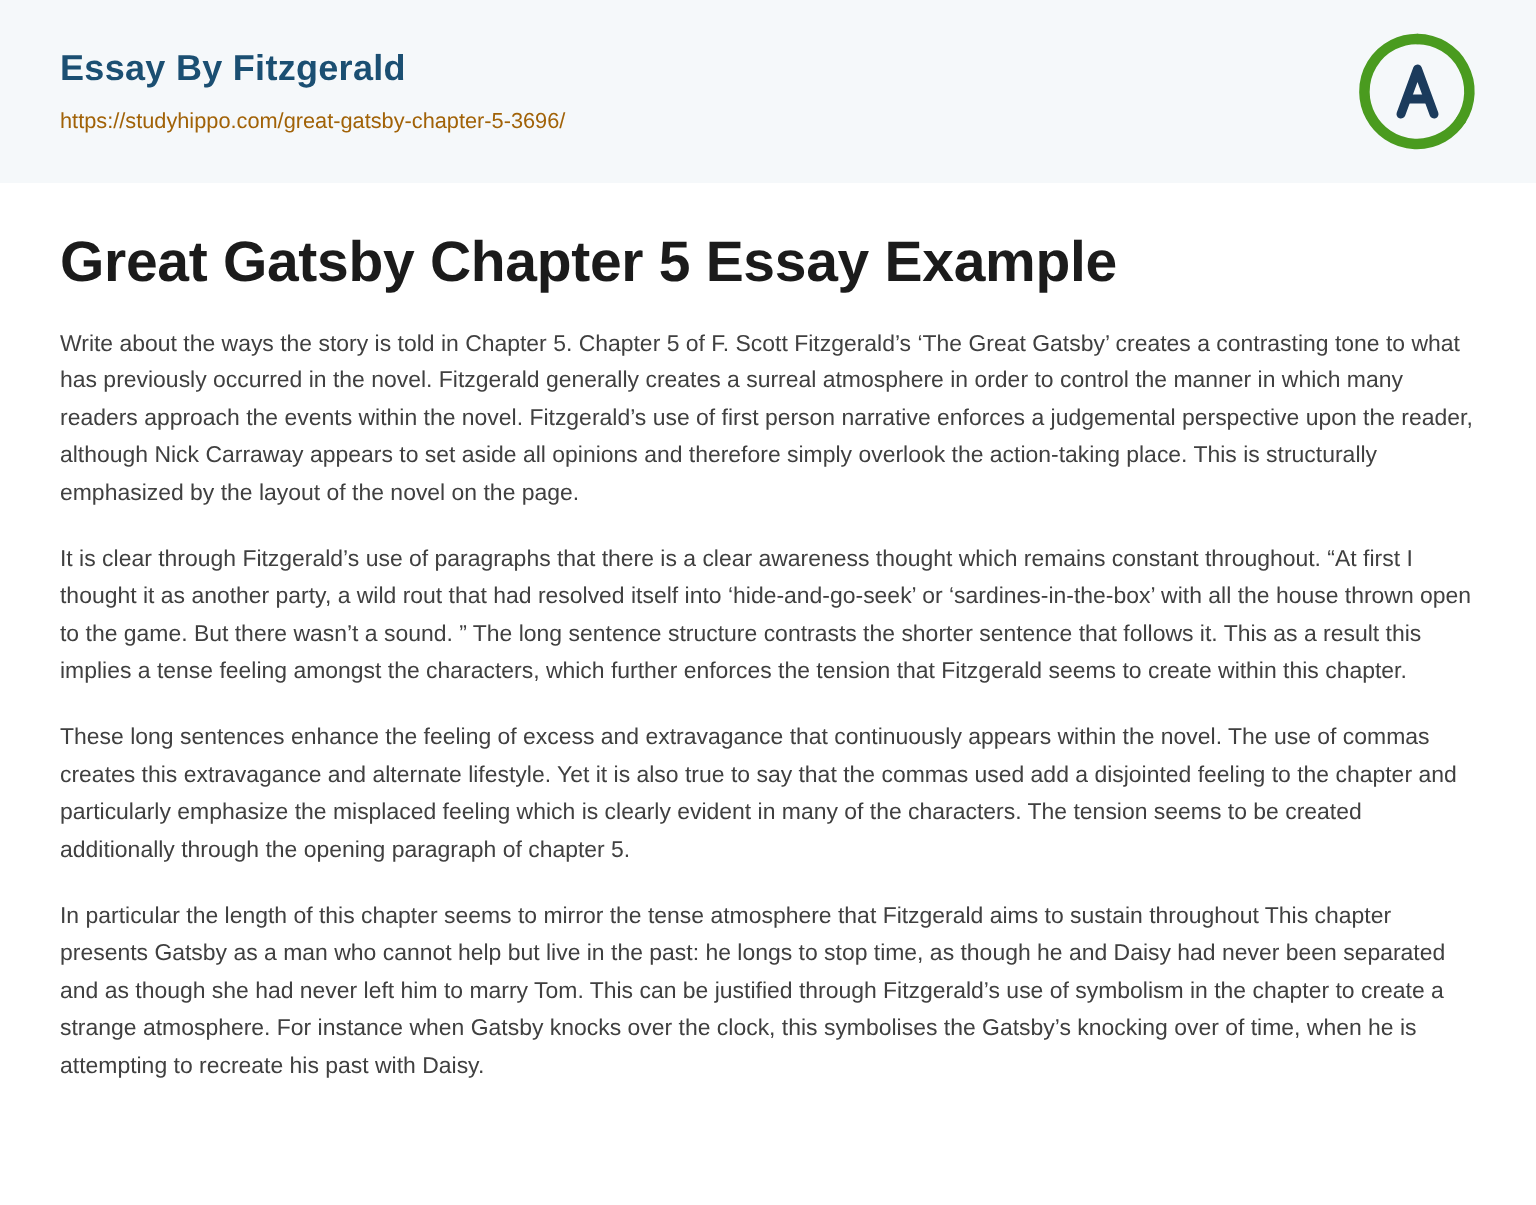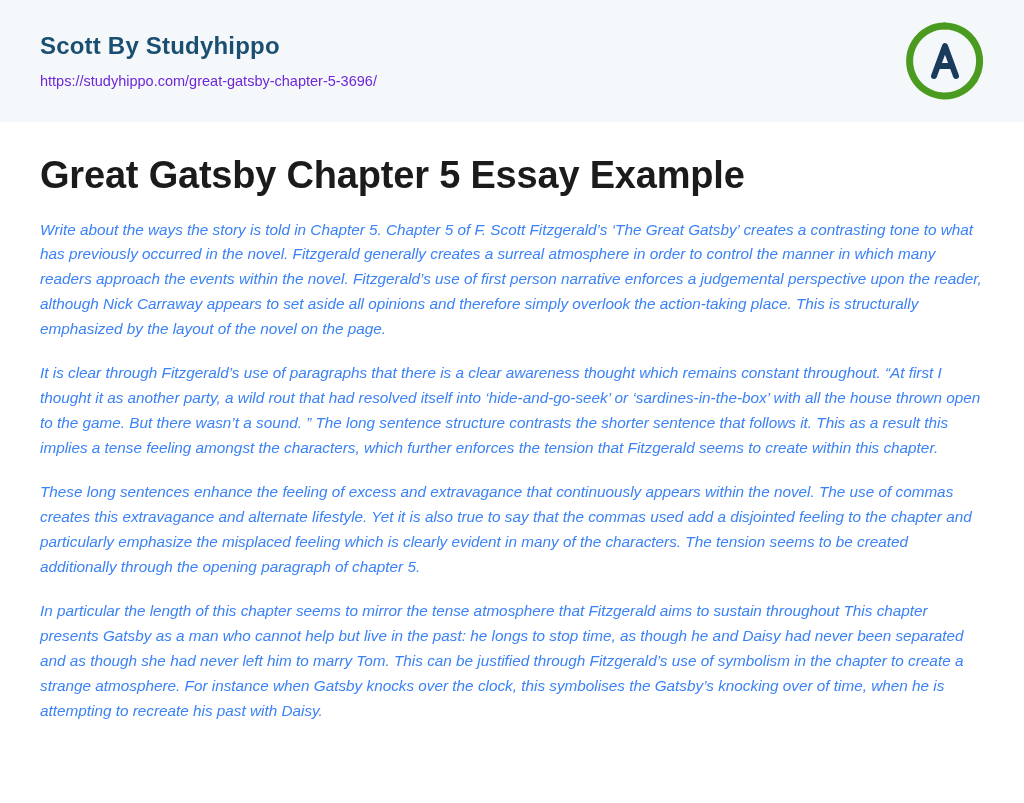--- a/index.html
+++ b/index.html
@@ -31,21 +31,21 @@
   .brand {
     font-size: 24px;
     font-weight: bold;
     color: #1b4f72;
     letter-spacing: 0.2px;
     line-height: 1.2;
     margin: 0 0 12px 0;
   }
   .source-url {
     font-size: 14.5px;
-    color: #6d28d9;
+    color: #a16207;
     line-height: 1.2;
   }
   .logo {
     position: absolute;
     right: 38px;
     top: 20px;
     width: 82px;
     height: 82px;
   }
   .logo svg { display: block; }
@@ -57,34 +57,33 @@
     font-size: 38px;
     font-weight: bold;
     color: #1b1b1b;
     margin: 0 0 18px 0;
     letter-spacing: -0.2px;
     line-height: 1.25;
   }
   p.para {
     font-size: 15.3px;
     line-height: 1.62;
-    color: #3b82f6;
+    color: #404040;
     margin: 0 0 20px 0;
     text-align: left;
-    font-style: italic;
   }
   p.para:last-child { margin-bottom: 0; }
 </style>
 </head>
 <body>
 
 <div class="page">
 
   <div class="header">
-    <div class="brand">Scott By Studyhippo</div>
+    <div class="brand">Essay By Fitzgerald</div>
     <div class="source-url">https://studyhippo.com/great-gatsby-chapter-5-3696/</div>
     <div class="logo">
       <svg width="82" height="82" viewBox="0 0 82 82" aria-hidden="true">
         <path d="M41 6 A35 35 0 1 0 70 60" fill="none" stroke="#4a9b1f" stroke-width="7" stroke-linecap="round"></path>
         <path d="M41 6 A35 35 0 0 1 70 60" fill="none" stroke="#4a9b1f" stroke-width="7" stroke-linecap="round"></path>
         <path d="M30 56 L41 26 L52 56" fill="none" stroke="#1b3b5c" stroke-width="6" stroke-linejoin="round" stroke-linecap="round"></path>
         <path d="M34.5 46 L47.5 46" fill="none" stroke="#1b3b5c" stroke-width="6" stroke-linecap="round"></path>
       </svg>
     </div>
   </div>

